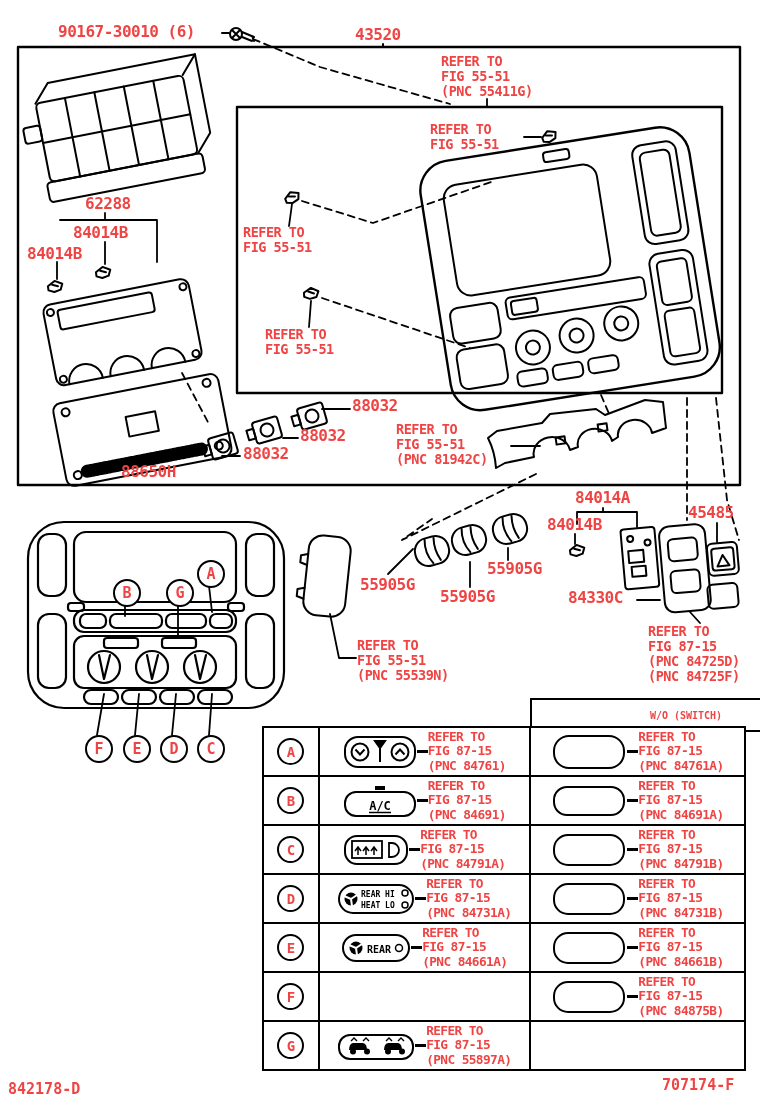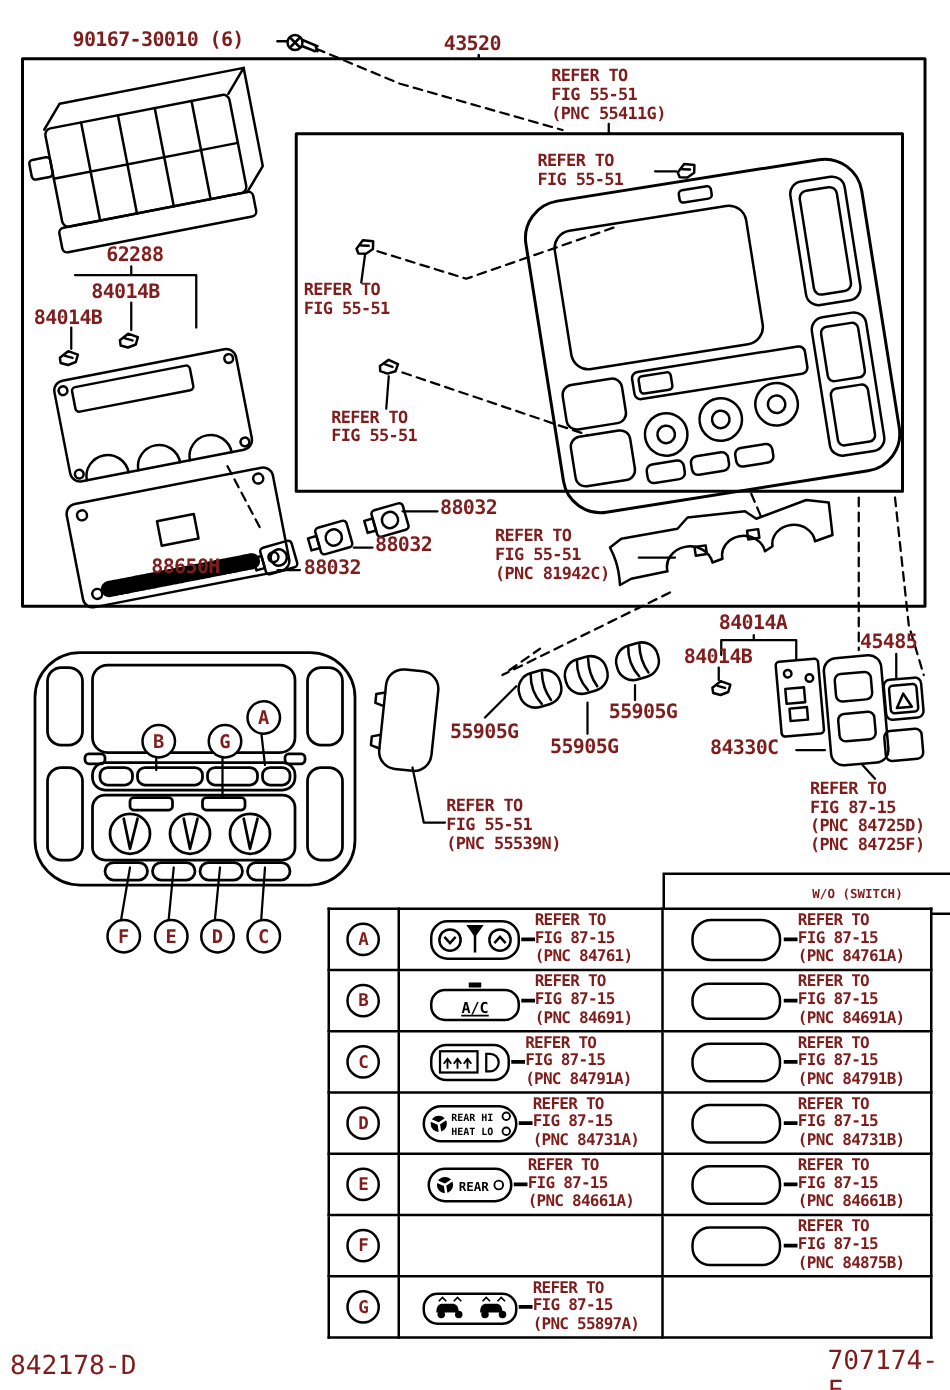--- a/index.html
+++ b/index.html
@@ -1,21 +1,21 @@
 <!DOCTYPE html>
 <html><head>
 <meta charset="utf-8">
 <style>
   html,body{margin:0;padding:0;background:#fff;}
-  .canvas{position:relative;width:760px;height:1112px;background:#fff;color:#7f1d1d;
+  .canvas{position:relative;width:760px;height:1112px;background:#fff;color:#ef4444;
           font-family:"DejaVu Sans Mono",monospace;overflow:hidden;}
   svg.art{position:absolute;left:0;top:0;}
   .lbl{position:absolute;font-weight:bold;font-size:16px;line-height:1.05;white-space:pre-line;letter-spacing:-0.5px;}
   .ref{position:absolute;font-weight:bold;font-size:13.5px;line-height:1.12;white-space:pre-line;letter-spacing:-0.5px;}
-  .foot{position:absolute;font-weight:normal;font-size:21px;letter-spacing:0;}
+  .foot{position:absolute;font-weight:bold;font-size:15px;letter-spacing:0;}
   .callout{position:absolute;width:24px;height:24px;border:2.2px solid #000;border-radius:50%;
            display:flex;align-items:center;justify-content:center;
            font-weight:bold;font-size:15px;background:#fff;z-index:3;}
   
   .tblwrap{position:absolute;left:262px;top:698px;width:484px;}
   .wo-header{position:absolute;left:268px;top:0;width:212px;height:30px;border:2.4px solid #000;
              display:flex;align-items:center;justify-content:center;font-weight:bold;font-size:10px;background:#fff;padding-left:48px;}
   table.parts{position:absolute;left:0;top:28px;border-collapse:collapse;table-layout:fixed;}
   table.parts td{border:2.4px solid #000;padding:0;height:47px;vertical-align:middle;background:#fff;}
   .cellflex{display:flex;align-items:center;justify-content:center;}
@@ -238,21 +238,21 @@
       <path d="M172 735 L176 694"></path>
       <path d="M209 735 L212 694"></path>
     </g>
   </svg>
 
   <div class="lbl" style="left:58px;top:24px">90167-30010 (6)</div>
   <div class="lbl" style="left:355px;top:27px">43520</div>
   <div class="lbl" style="left:85px;top:196px">62288</div>
   <div class="lbl" style="left:73px;top:225px">84014B</div>
   <div class="lbl" style="left:27px;top:246px">84014B</div>
-  <div class="lbl" style="left:121px;top:445px">88650H</div>
+  <div class="lbl" style="left:121px;top:464px">88650H</div>
   <div class="lbl" style="left:352px;top:398px">88032</div>
   <div class="lbl" style="left:300px;top:428px">88032</div>
   <div class="lbl" style="left:243px;top:446px">88032</div>
   <div class="lbl" style="left:360px;top:577px">55905G</div>
   <div class="lbl" style="left:440px;top:589px">55905G</div>
   <div class="lbl" style="left:487px;top:561px">55905G</div>
   <div class="lbl" style="left:575px;top:490px">84014A</div>
   <div class="lbl" style="left:547px;top:517px">84014B</div>
   <div class="lbl" style="left:688px;top:505px">45485</div>
   <div class="lbl" style="left:568px;top:590px">84330C</div>

